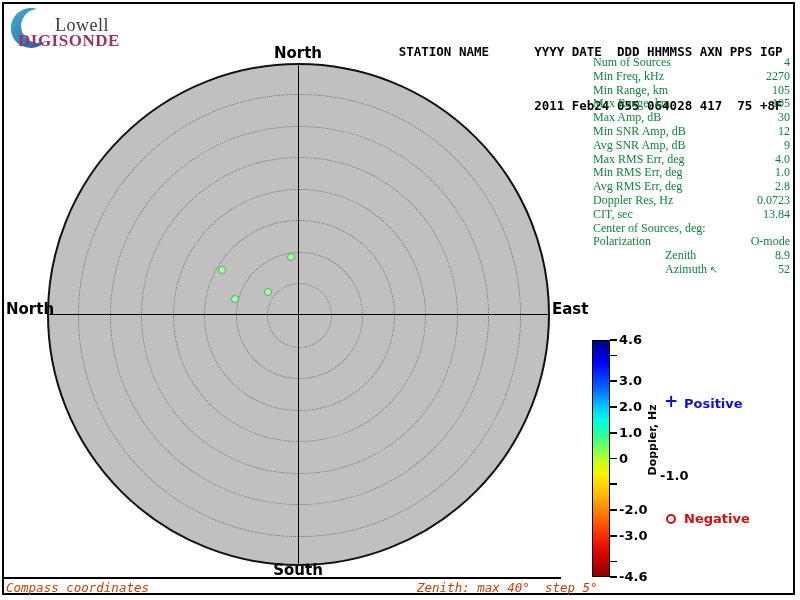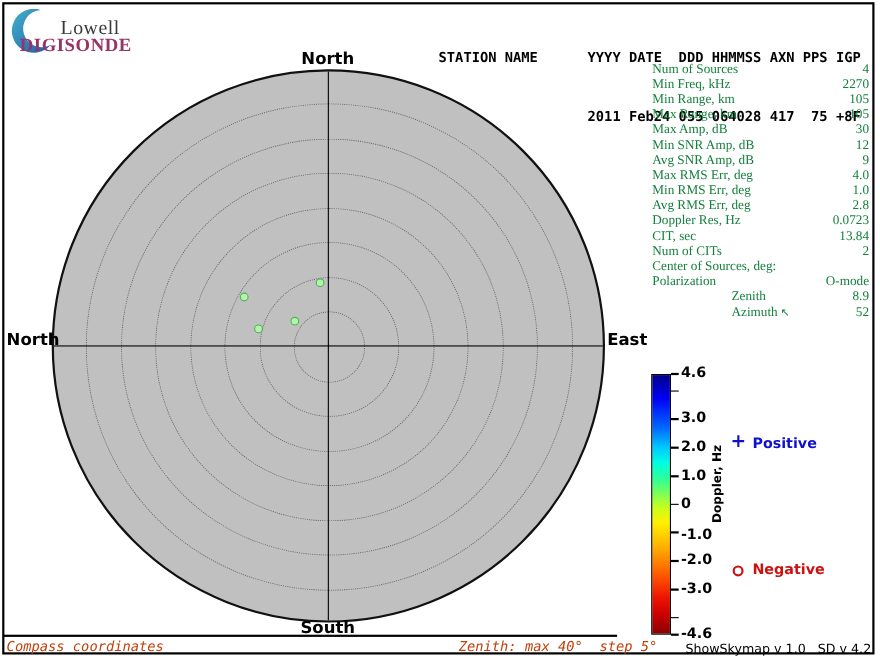--- a/index.html
+++ b/index.html
@@ -124,55 +124,53 @@
       <div class="stat-row"><span class="stat-label">Min Range, km</span><span class="stat-value">105</span></div>
       <div class="stat-row"><span class="stat-label">Max Range, km</span><span class="stat-value">105</span></div>
       <div class="stat-row"><span class="stat-label">Max Amp, dB</span><span class="stat-value">30</span></div>
       <div class="stat-row"><span class="stat-label">Min SNR Amp, dB</span><span class="stat-value">12</span></div>
       <div class="stat-row"><span class="stat-label">Avg SNR Amp, dB</span><span class="stat-value">9</span></div>
       <div class="stat-row"><span class="stat-label">Max RMS Err, deg</span><span class="stat-value">4.0</span></div>
       <div class="stat-row"><span class="stat-label">Min RMS Err, deg</span><span class="stat-value">1.0</span></div>
       <div class="stat-row"><span class="stat-label">Avg RMS Err, deg</span><span class="stat-value">2.8</span></div>
       <div class="stat-row"><span class="stat-label">Doppler Res, Hz</span><span class="stat-value">0.0723</span></div>
       <div class="stat-row"><span class="stat-label">CIT, sec</span><span class="stat-value">13.84</span></div>
-      <div class="stat-row"><span class="stat-label">Num of CITs</span><span class="stat-value">2</span></div>
       <div class="stat-row"><span class="stat-label">Center of Sources, deg:</span><span class="stat-value"></span></div>
       <div class="stat-row"><span class="stat-label">Polarization</span><span class="stat-value">O-mode</span></div>
       <div class="stat-row indent"><span class="stat-label">Zenith</span><span class="stat-value">8.9</span></div>
       <div class="stat-row indent"><span class="stat-label">Azimuth<span style="font-size: 10px;"> ↖</span></span><span class="stat-value">52</span></div>
     </div>
 
   <div class="abs colorbar"></div>
   <div id="cbticks">
       <div class="cb-tick" style="left: 610px; top: 339.2px;"></div>
       <div class="cb-label" style="top: 332px;">4.6</div>
       <div class="cb-tick" style="left: 610px; top: 354.657px;"></div>
       <div class="cb-tick" style="left: 610px; top: 380.417px;"></div>
       <div class="cb-label" style="top: 373.217px;">3.0</div>
       <div class="cb-tick" style="left: 610px; top: 406.178px;"></div>
       <div class="cb-label" style="top: 398.978px;">2.0</div>
       <div class="cb-tick" style="left: 610px; top: 431.939px;"></div>
       <div class="cb-label" style="top: 424.739px;">1.0</div>
       <div class="cb-tick" style="left: 610px; top: 457.7px;"></div>
       <div class="cb-label" style="top: 450.5px;">0</div>
       <div class="cb-tick" style="left: 610px; top: 483.461px;"></div>
-      <div class="cb-label" style="top: 479px;">-1.0</div>
+      <div class="cb-label" style="top: 468px; margin-left: 41px;">-1.0</div>
       <div class="cb-tick" style="left: 610px; top: 509.222px;"></div>
       <div class="cb-label" style="top: 502.022px;">-2.0</div>
       <div class="cb-tick" style="left: 610px; top: 534.983px;"></div>
       <div class="cb-label" style="top: 527.783px;">-3.0</div>
       <div class="cb-tick" style="left: 610px; top: 560.743px;"></div>
       <div class="cb-tick" style="left: 610px; top: 576.2px;"></div>
       <div class="cb-label" style="top: 569px;">-4.6</div>
     </div>
   <div class="abs cb-label cb-axis-label">Doppler, Hz</div>
 
   <div class="abs legend-plus">+</div>
   <div class="abs legend-pos-label">Positive</div>
   <div class="abs legend-ring"></div>
   <div class="abs legend-neg-label">Negative</div>
 
   <div class="abs footer-rule"></div>
   <div class="abs footer-italic footer-left">Compass coordinates</div>
   <div class="abs footer-italic footer-center">Zenith: max 40°  step 5°</div>
-  <div class="abs footer-right">ShowSkymap v 1.0   SD v 4.2</div>
 
 </div>
 
 </body></html>

